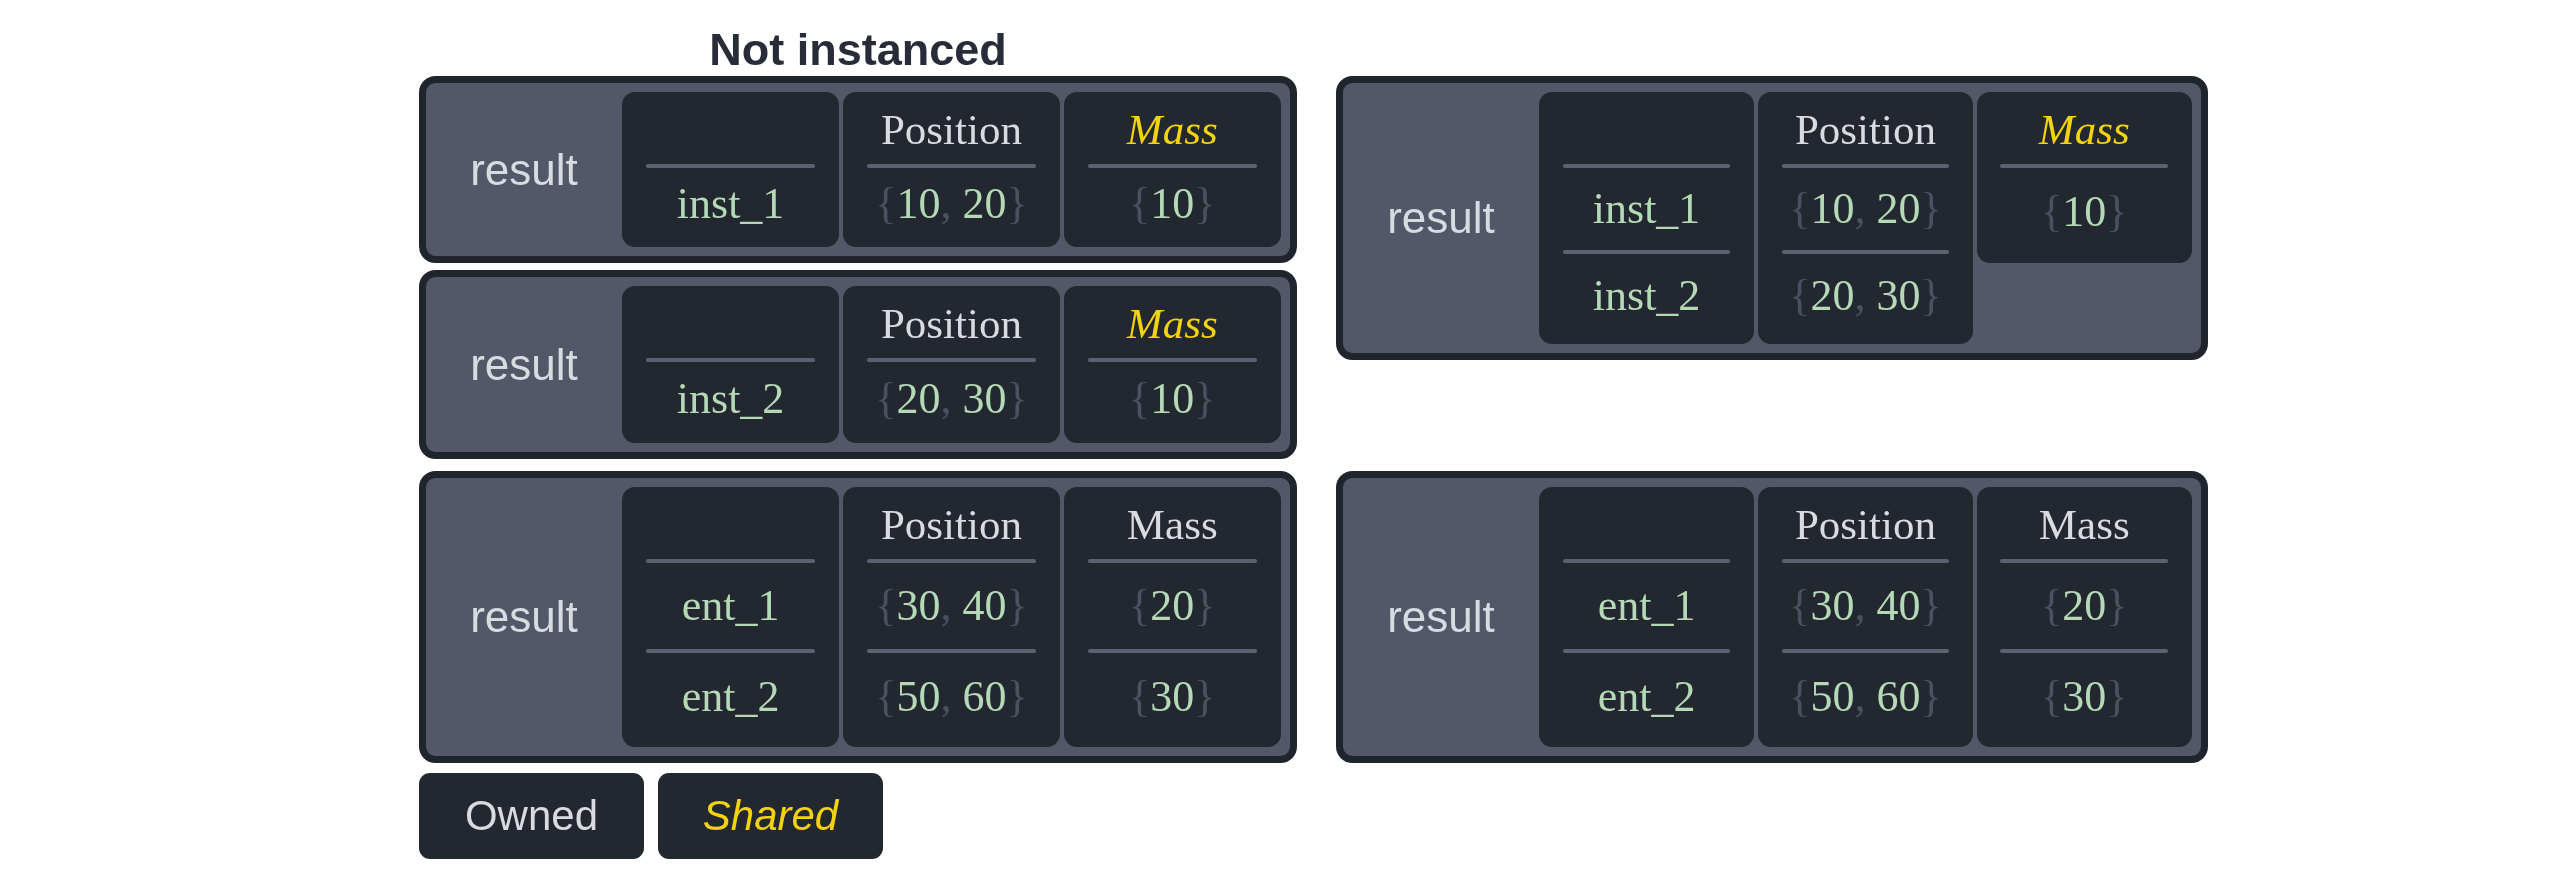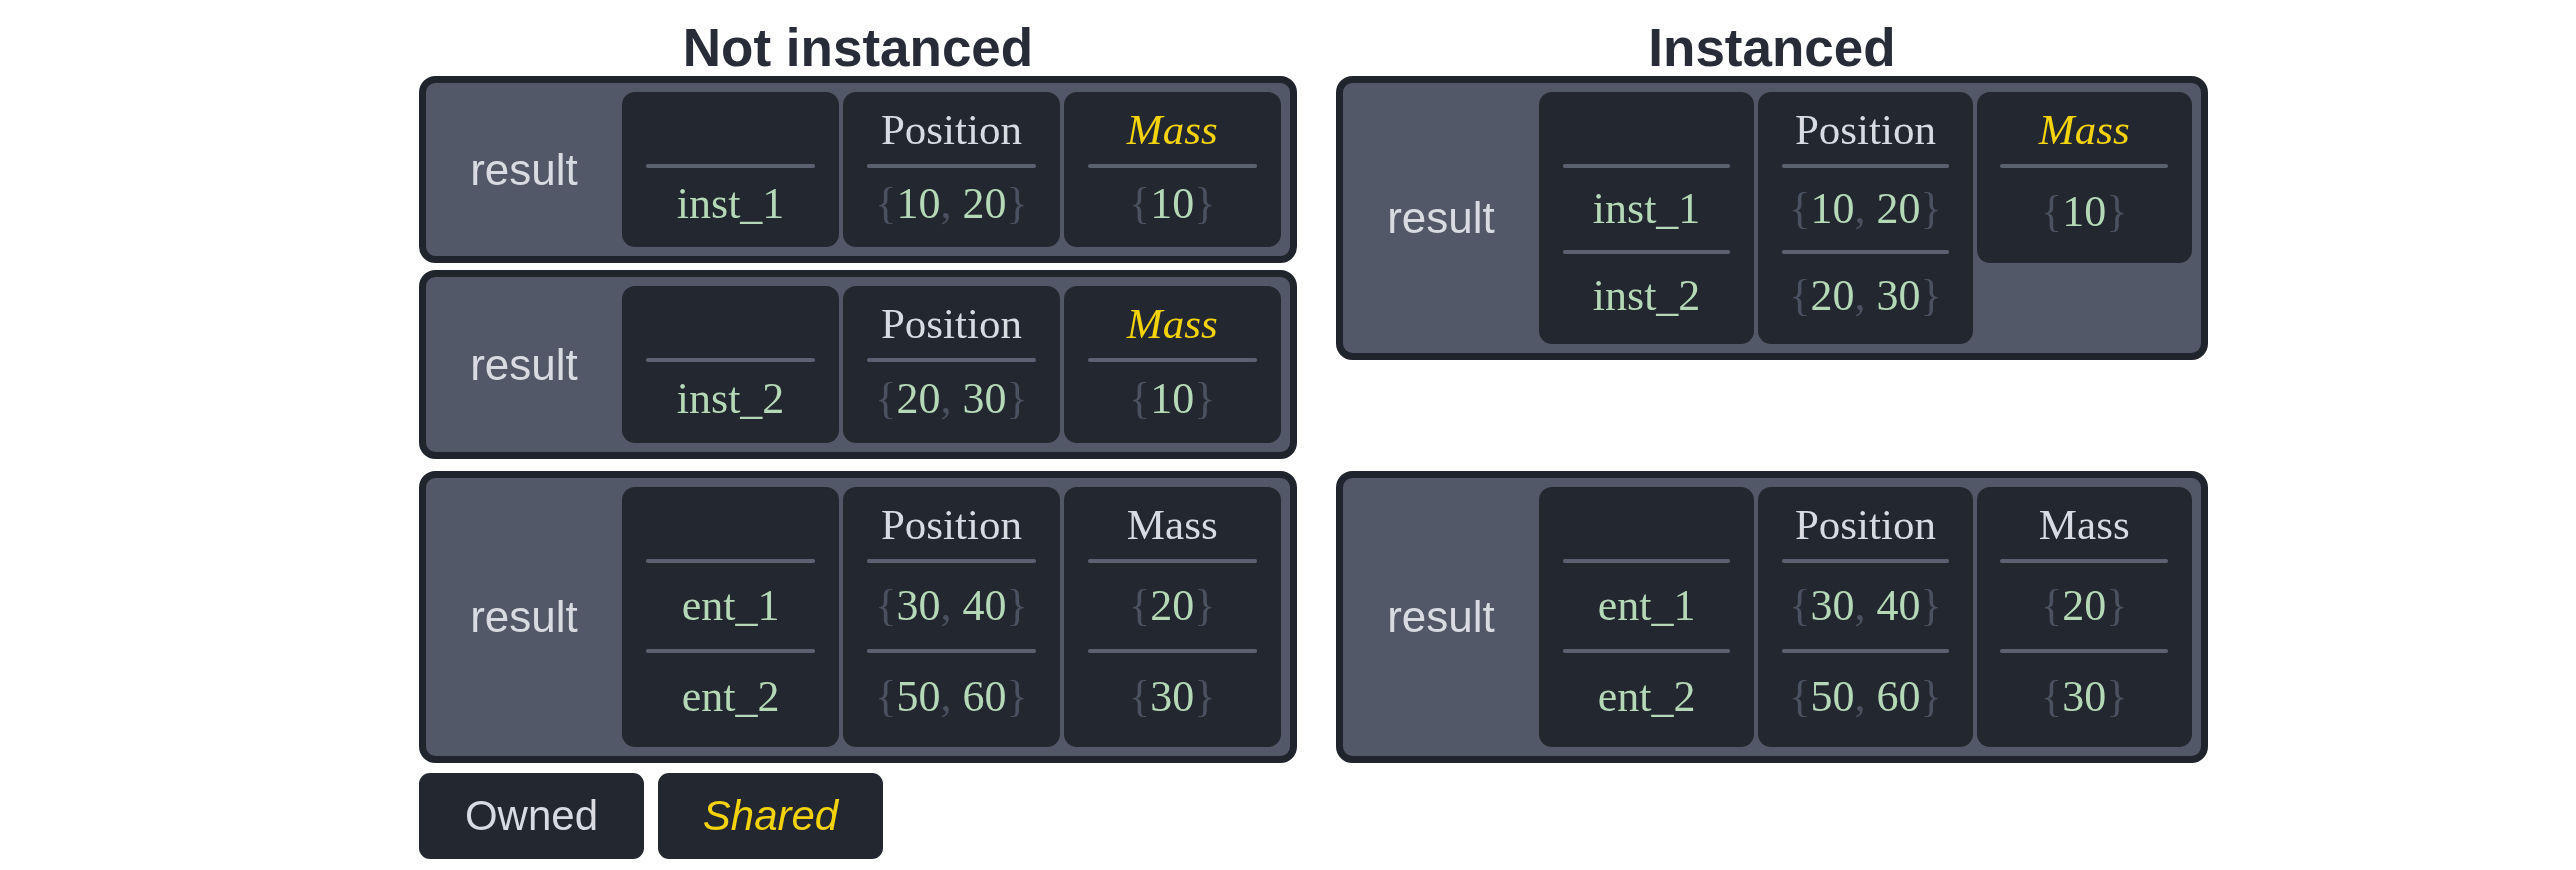--- a/index.html
+++ b/index.html
@@ -7,22 +7,22 @@
     position: relative;
     width: 2576px;
     height: 870px;
     background: #ffffff;
     overflow: hidden;
     font-family: "Liberation Sans", "DejaVu Sans", sans-serif;
   }
 
   .diagram-title {
     position: absolute;
-    top: 17px;
-    font-size: 53px;
+    top: 24px;
+    font-size: 45px;
     font-weight: 700;
     color: var(--title-color, #272c38);
     text-align: center;
     letter-spacing: 0px;
   }
   .title-left  { left: 419px;  width: 878px; }
   .title-right { left: 1336px; width: 872px; }
 
   .qtable {
     position: absolute;
@@ -118,21 +118,20 @@
     font-size: 42px;
   }
   .legend-owned  { left: 419px; top: 773px; color: var(--header-text, #d8dbe1); }
   .legend-shared { left: 658px; top: 773px; color: var(--shared-accent, #f3d30b); font-style: italic; }
 </style>
 </head>
 <body>
 
 <div class="canvas">
   <div class="diagram-title title-left">Not instanced</div>
-  <div class="diagram-title title-right">Instanced</div>
 
   <div class="qtable" id="t-ni-1">
   <div class="result-label">result</div>
   <div class="cells">
         <div class="cell">
           <div class="cell-header"></div>
           <div class="row-divider"></div>
           <div class="cell-value"><span class="num">inst_1</span></div>
         </div>
         <div class="cell">

